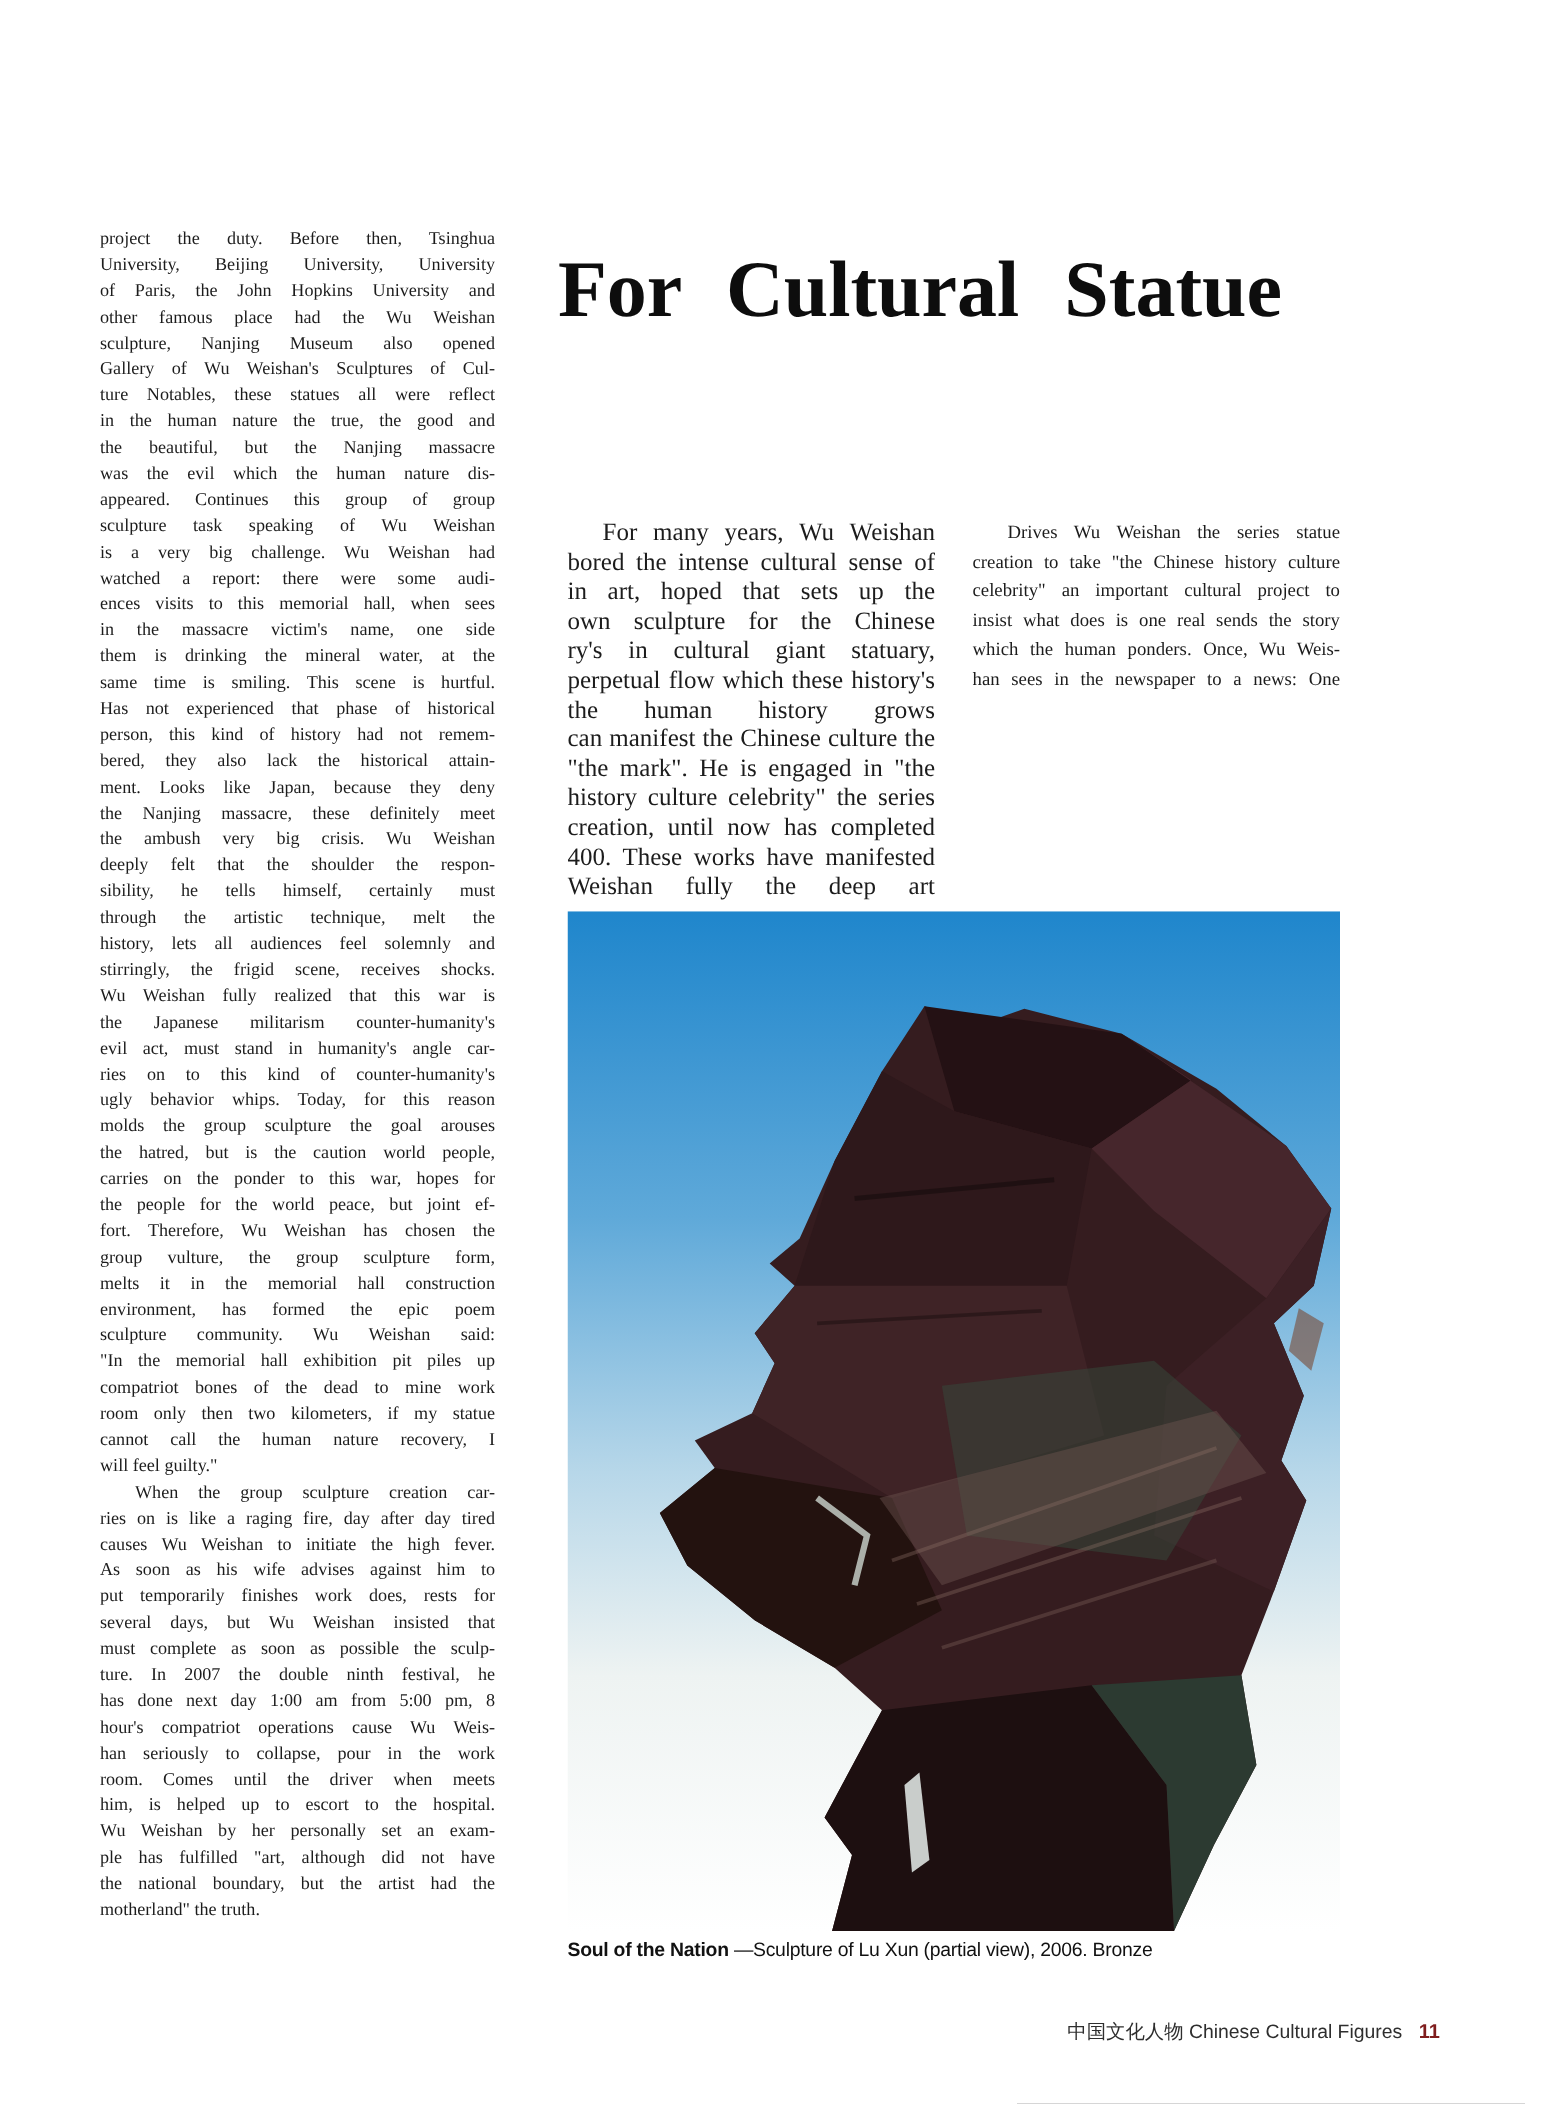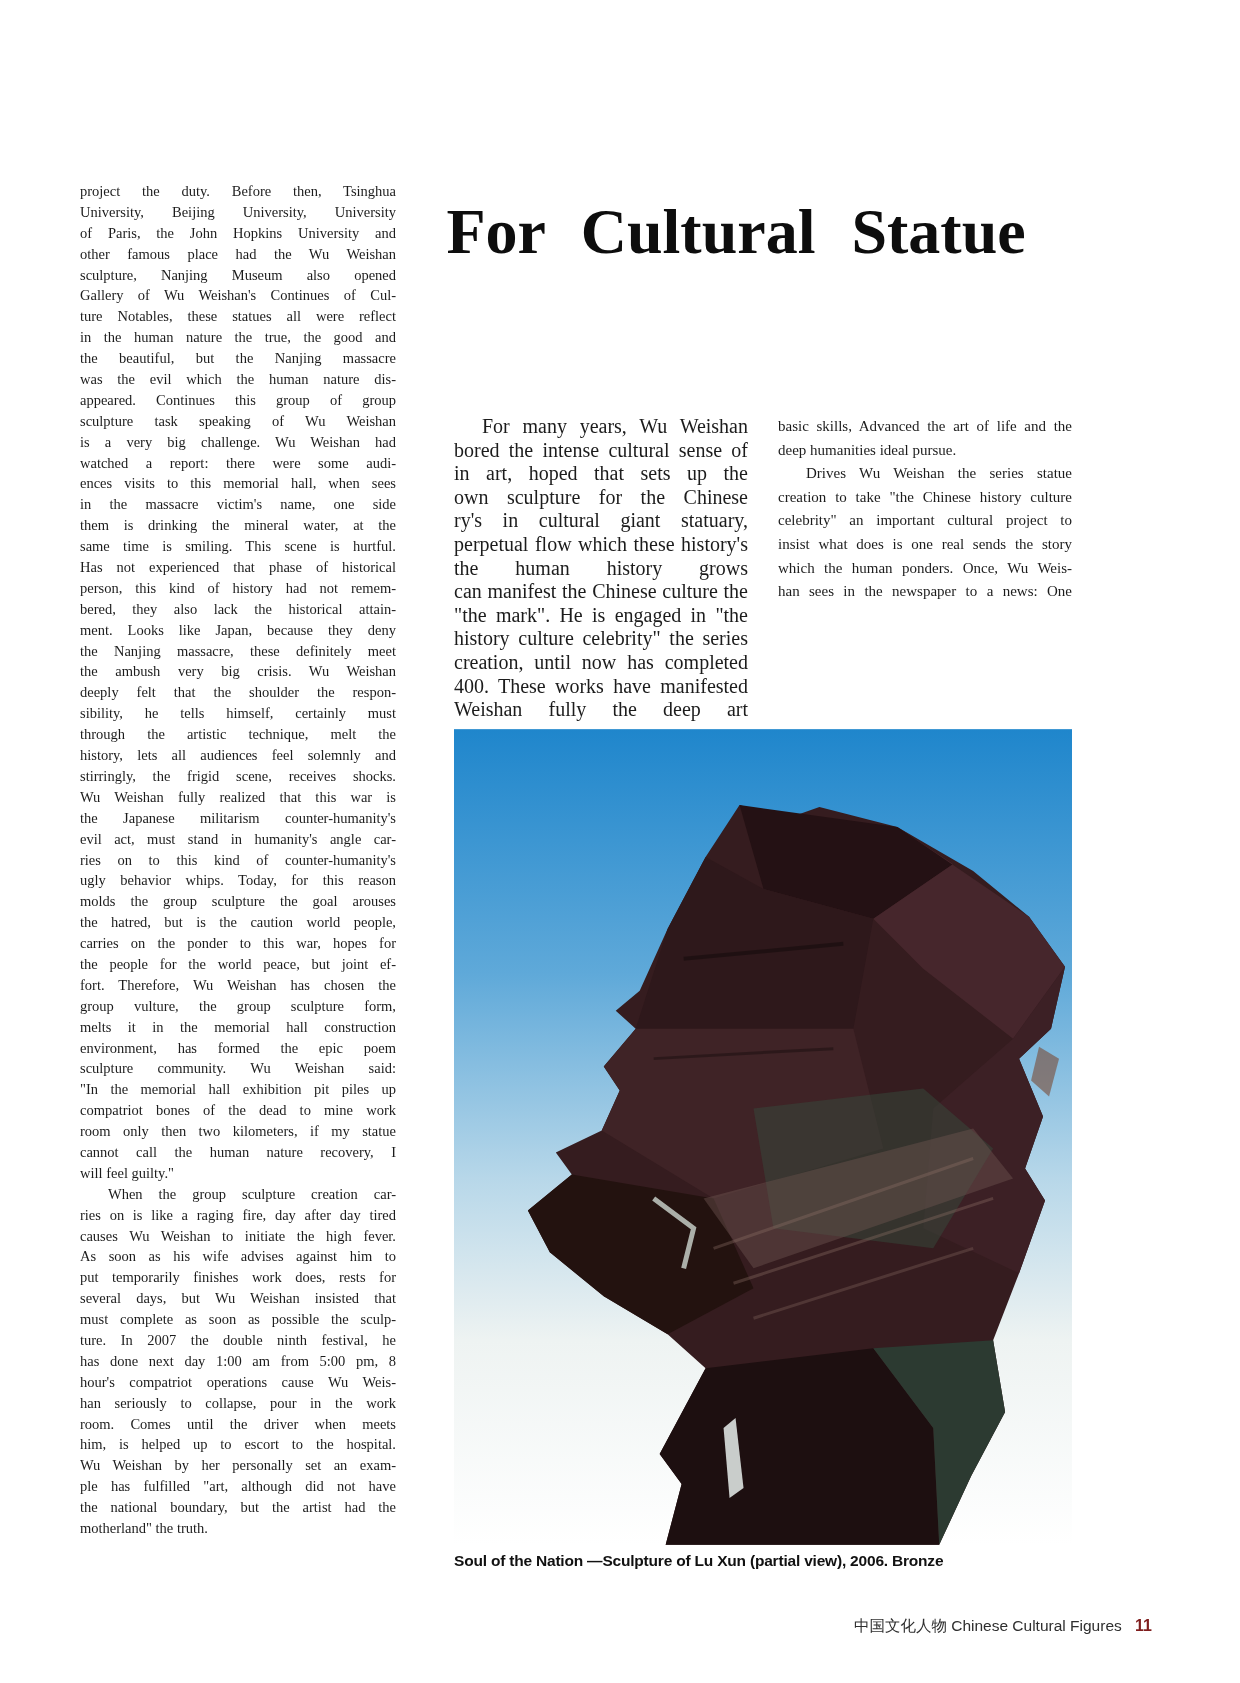--- a/index.html
+++ b/index.html
@@ -39,21 +39,21 @@
   #figure{
     position:absolute;left:454px;top:728px;width:618px;height:818px;
   }
   #figure svg{display:block;}
   #caption{
     position:absolute;left:454px;top:1551px;width:618px;
     font-family:"Liberation Sans", sans-serif;font-size:15.5px;
     letter-spacing:-0.2px;color:#111;line-height:20px;
   }
   #caption .cap-b{font-weight:700;}
-  #caption .cap-r{font-weight:700;}
+  #caption .cap-r{font-weight:400;}
   
   #footer{
     position:absolute;left:80px;top:1616px;width:1072px;
     text-align:right;font-family:"Liberation Sans", sans-serif;
     font-size:15.5px;color:#2e2e2e;line-height:20px;
   }
   #footer .pg{font-weight:700;color:#7f1d1d;margin-left:9px;font-size:16px;}
 </style>
 </head>
 <body>
@@ -61,21 +61,21 @@
 <div id="page">
 
   <div id="title">For Cultural Statue</div>
 
   <div id="left-col" class="col">
       <div class="ln">project the duty. Before then, Tsinghua</div>
       <div class="ln">University, Beijing University, University</div>
       <div class="ln">of Paris, the John Hopkins University and</div>
       <div class="ln">other famous place had the Wu Weishan</div>
       <div class="ln">sculpture, Nanjing Museum also opened</div>
-      <div class="ln">Gallery of Wu Weishan's Continues of Cul-</div>
+      <div class="ln">Gallery of Wu Weishan's Sculptures of Cul-</div>
       <div class="ln">ture Notables, these statues all were reflect</div>
       <div class="ln">in the human nature the true, the good and</div>
       <div class="ln">the beautiful, but the Nanjing massacre</div>
       <div class="ln">was the evil which the human nature dis-</div>
       <div class="ln">appeared. Continues this group of group</div>
       <div class="ln">sculpture task speaking of Wu Weishan</div>
       <div class="ln">is a very big challenge. Wu Weishan had</div>
       <div class="ln">watched a report: there were some audi-</div>
       <div class="ln">ences visits to this memorial hall, when sees</div>
       <div class="ln">in the massacre victim's name, one side</div>
@@ -141,24 +141,20 @@
       <div class="ln">can manifest the Chinese culture the spirit</div>
       <div class="ln">"the mark". He is engaged in "the Chinese</div>
       <div class="ln">history culture celebrity" the series statue</div>
       <div class="ln">creation, until now has completed nearly</div>
       <div class="ln">400. These works have manifested Wu</div>
       <div class="ln">Weishan fully the deep art foundation of</div>
     </div>
 
   <div id="right-col" class="col">
     <div>
-        <div class="ln">basic skills, Advanced the art of life and the</div>
-        <div class="ln last">deep humanities ideal pursue.</div>
-      </div>
-    <div>
         <div class="ln indent">Drives Wu Weishan the series statue</div>
         <div class="ln">creation to take "the Chinese history culture</div>
         <div class="ln">celebrity" an important cultural project to</div>
         <div class="ln">insist what does is one real sends the story</div>
         <div class="ln">which the human ponders. Once, Wu Weis-</div>
         <div class="ln">han sees in the newspaper to a news: One</div>
       </div>
   </div>
 
   <div id="figure">

